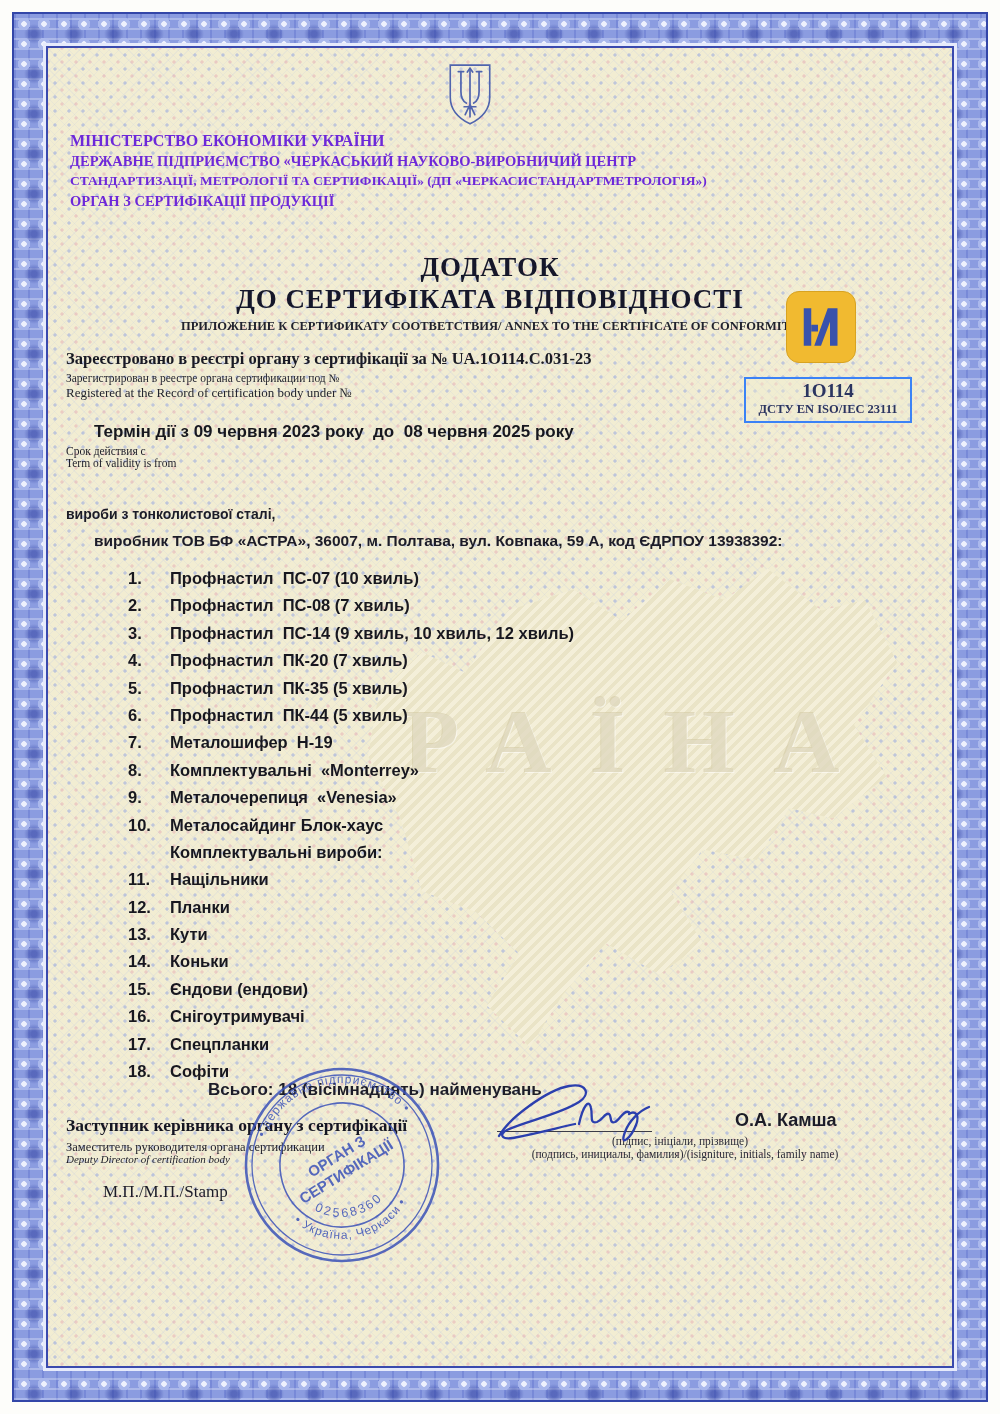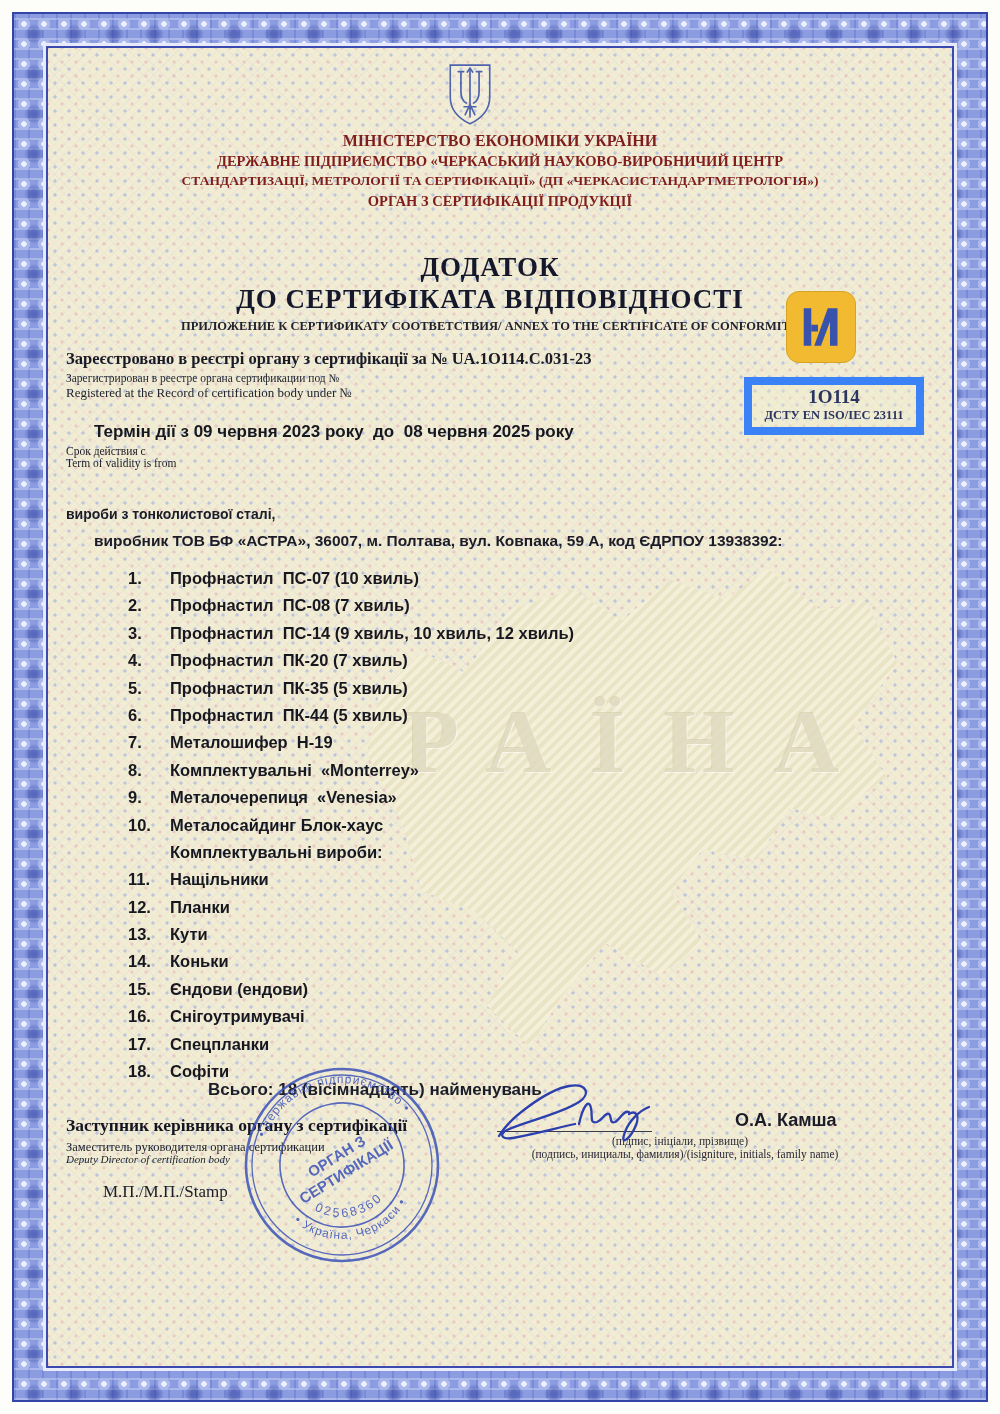--- a/index.html
+++ b/index.html
@@ -26,32 +26,32 @@
     background-position:0 0,7px 7px,0 0,0 0;}
   .abs{position:absolute;}
   
   .wm-map{left:368px;top:548px;width:540px;height:520px;z-index:1;
     background:repeating-linear-gradient(135deg,#f4efd9 0 4px,#eae4c7 4px 8px);
     clip-path:polygon(2% 28%,10% 20%,18% 24%,26% 12%,38% 8%,47% 14%,56% 6%,66% 10%,74% 4%,84% 12%,92% 10%,98% 22%,90% 34%,96% 44%,86% 52%,78% 50%,72% 60%,62% 58%,56% 66%,62% 76%,54% 82%,44% 76%,36% 86%,30% 96%,22% 88%,28% 78%,20% 70%,10% 66%,6% 52%,0% 40%);}
   .wm-text{left:360px;top:688px;width:560px;z-index:2;text-align:center;
     font-family:"Liberation Serif",serif;font-weight:bold;font-size:92px;letter-spacing:38px;
     color:rgba(205,195,158,.50);text-shadow:1px 1px 0 rgba(255,255,255,.5);}
   
-  .hdr{left:70px;top:131px;width:860px;text-align:center;z-index:5;color:#7f1d1d;font-weight:bold;}
+  .hdr{left:70px;top:131px;width:860px;text-align:left;z-index:5;color:#6d28d9;font-weight:bold;}
   .hdr .l1{font-size:16px;line-height:20px;}
   .hdr .l2{font-size:14.5px;line-height:20px;}
   .hdr .l3{font-size:13.5px;line-height:20px;}
   .hdr .l4{font-size:14.5px;line-height:20px;}
   
   .title1{left:70px;top:252px;width:840px;text-align:center;font-weight:bold;font-size:27px;color:#15172a;z-index:5;letter-spacing:1px;}
   .title2{left:70px;top:284px;width:840px;text-align:center;font-weight:bold;font-size:27px;color:#15172a;z-index:5;letter-spacing:1px;}
   .subtitle{left:60px;top:319px;width:860px;text-align:center;font-weight:bold;font-size:12.5px;color:#20222e;z-index:5;}
   
   .naau{left:786px;top:291px;width:68px;height:70px;background:#f1ba30;border:1px solid #d8a321;border-radius:13px;z-index:6;display:flex;align-items:center;justify-content:center;}
-  .codebox{left:744px;top:377px;width:164px;height:42px;border:8px solid #3b82f6;z-index:6;text-align:center;color:#2b3560;background:rgba(242,237,210,.35);}
+  .codebox{left:744px;top:377px;width:164px;height:42px;border:2px solid #3b82f6;z-index:6;text-align:center;color:#2b3560;background:rgba(242,237,210,.35);}
   .codebox .c1{font-weight:bold;font-size:19px;line-height:22px;margin-top:1px;}
   .codebox .c2{font-weight:bold;font-size:12.5px;line-height:15px;}
   
   .reg-main{left:66px;top:349px;width:700px;font-weight:bold;font-size:16.5px;color:#191a24;z-index:5;}
   .reg-ru{left:66px;top:372px;font-size:11.5px;color:#23242e;z-index:5;}
   .reg-en{left:66px;top:385px;font-size:13px;color:#23242e;z-index:5;text-align:center;}
   .val-main{left:66px;top:422px;font-family:"Liberation Sans",sans-serif;font-weight:bold;font-size:17px;color:#17181f;z-index:5;white-space:pre;margin-left:28px;}
   .val-ru{left:66px;top:445px;font-size:11.5px;z-index:5;}
   .val-en{left:66px;top:457px;font-size:11.5px;z-index:5;}
   

